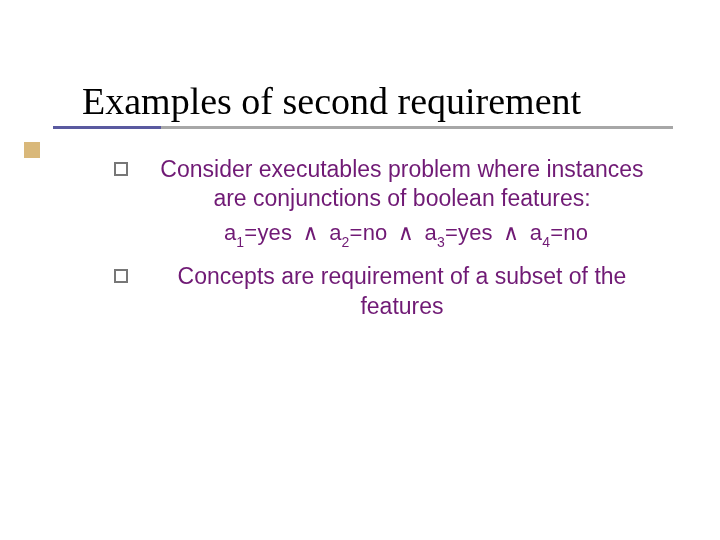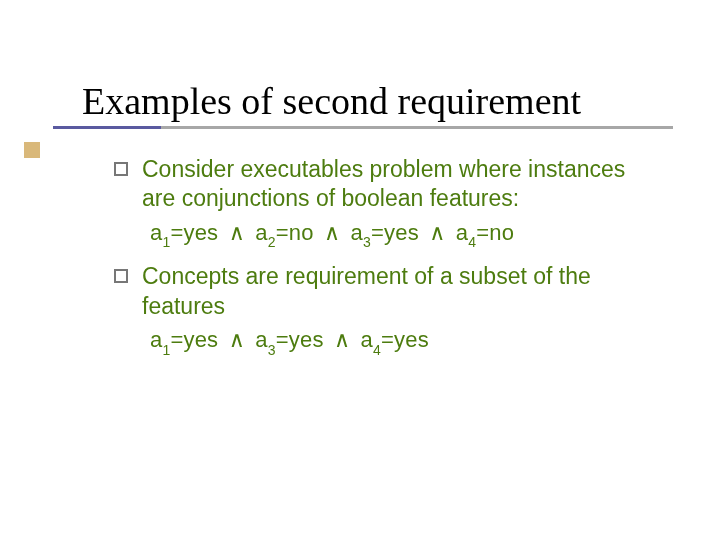--- a/index.html
+++ b/index.html
@@ -4,21 +4,21 @@
 <style>
   * { margin: 0; padding: 0; box-sizing: border-box; }
   html, body { width: 720px; height: 540px; background: #fff; font-family: Verdana, Geneva, sans-serif; overflow: hidden; }
   .slide { position: relative; width: 720px; height: 400px; border-radius: 12px; }
   .title-wrap { position: absolute; left: 82px; top: 79px; }
   .title-wrap h1 { font-family: "Times New Roman", Times, serif; font-size: 38px; font-weight: 400; color: #000; letter-spacing: 0px; }
   .underline { position: absolute; left: 53px; top: 126px; width: 620px; height: 3px; }
   .underline .bar-gray { position: absolute; left: 0; top: 0; width: 100%; height: 3px; background: #a7a7a7; }
   .underline .bar-purple { position: absolute; left: 0; top: 0; width: 108px; height: 3px; background: #5a5aa0; }
   .square { position: absolute; left: 24px; top: 142px; width: 16px; height: 16px; background: #d9b87a; }
-  .body { position: absolute; left: 114px; top: 155px; width: 548px; color: #4d7c0f; }
+  .body { position: absolute; left: 114px; top: 155px; width: 548px; color: #701a75; text-align: center; }
   .bullet-row { display: flex; align-items: flex-start; margin-bottom: 6px; }
   .bullet-mark { width: 14px; height: 14px; border: 2px solid #777; margin-top: 7px; margin-right: 14px; flex-shrink: 0; }
   .bullet-text { font-size: 23px; line-height: 1.28; }
   .formula { font-size: 22px; margin-left: 36px; margin-top: 2px; margin-bottom: 14px; letter-spacing: 0.2px; }
   .formula .sub { font-size: 14px; vertical-align: sub; position: relative; top: 2px; }
   .formula .and { font-family: "Times New Roman", serif; padding: 0 4px; }
 </style>
 </head>
 <body>
 
@@ -45,22 +45,15 @@
       <span class="and">∧</span>
       <span>a</span><span class="sub">3</span><span>=yes</span>
       <span class="and">∧</span>
       <span>a</span><span class="sub">4</span><span>=no</span>
     </div>
 
     <div class="bullet-row">
       <div class="bullet-mark"></div>
       <div class="bullet-text">Concepts are requirement of a subset of the features</div>
     </div>
-    <div class="formula">
-      <span>a</span><span class="sub">1</span><span>=yes</span>
-      <span class="and">∧</span>
-      <span>a</span><span class="sub">3</span><span>=yes</span>
-      <span class="and">∧</span>
-      <span>a</span><span class="sub">4</span><span>=yes</span>
-    </div>
 
   </div>
 </div>
 
 </body></html>

